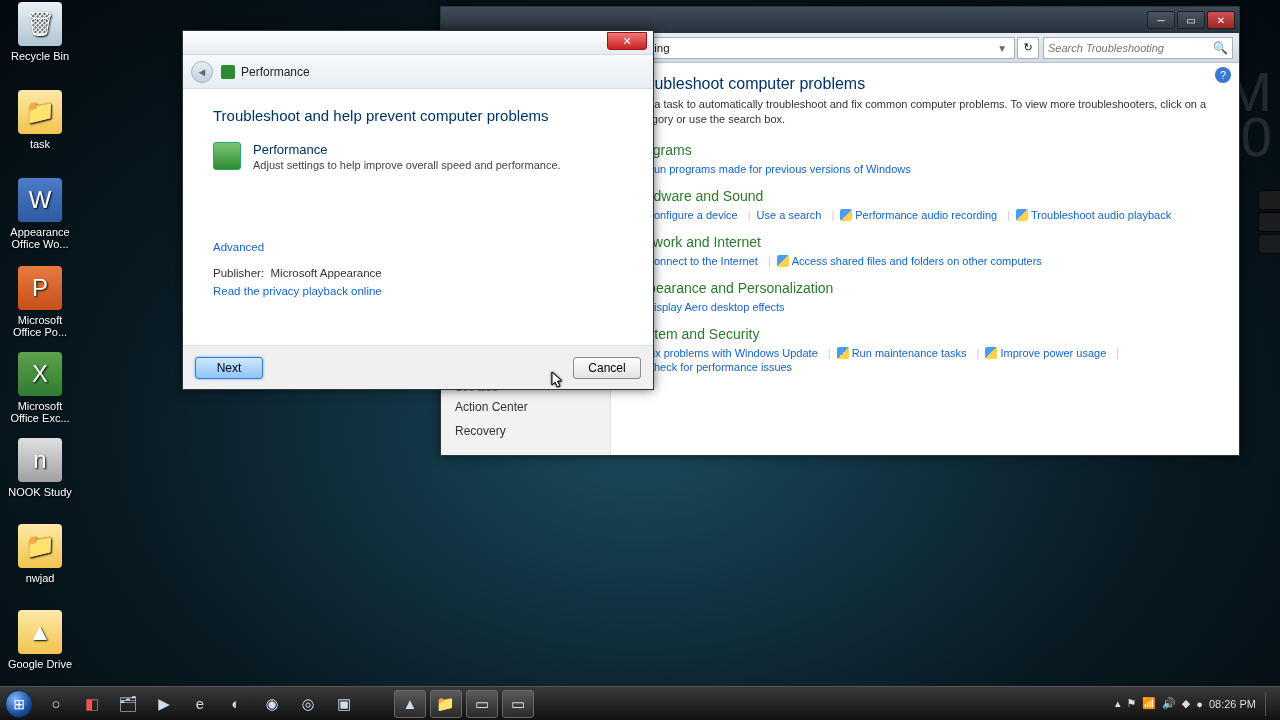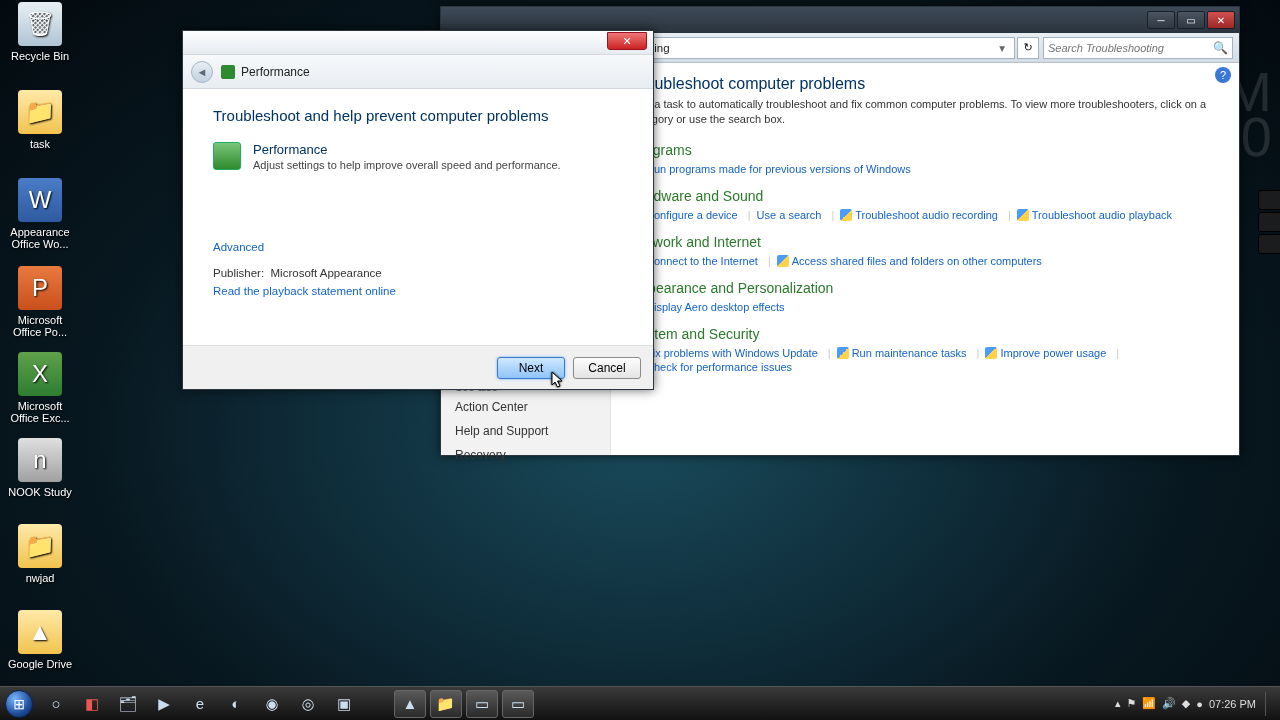--- a/index.html
+++ b/index.html
@@ -64,21 +64,21 @@
 .wiz-back{width:22px;height:22px;border-radius:50%;background:linear-gradient(#e8eef4,#c3d0de);border:1px solid #a5b5c6;margin-right:8px;display:flex;align-items:center;justify-content:center;color:#5a6a7a;cursor:pointer;font-size:11px;}
 .wiz-body{padding:18px 30px 8px;height:calc(100% - 58px - 44px);position:relative;}
 .wiz-title{color:#036;font-size:15px;margin-bottom:18px;}
 .wiz-item{display:flex;align-items:flex-start;}
 .wiz-item-icon{width:28px;height:28px;background:linear-gradient(#7ac67a,#2e8a2e);border:1px solid #2a6;border-radius:3px;margin-right:12px;flex-shrink:0;}
 .wiz-item-title{color:#036;font-size:13px;}
 .wiz-item-desc{color:#444;font-size:11px;margin-top:2px;}
 .wiz-advanced{color:#1464c8;font-size:11.5px;margin-top:70px;cursor:pointer;}
 .wiz-pub{font-size:11.5px;color:#333;margin-top:14px;}
 .wiz-privacy{color:#1464c8;font-size:11.5px;margin-top:6px;cursor:pointer;}
-.wiz-footer{height:44px;background:#f0f0f0;border-top:1px solid #ddd;display:flex;align-items:center;justify-content:flex-end;padding:0 12px;gap:8px;}
+.wiz-footer{height:44px;background:#f0f0f0;border-top:1px solid #ddd;display:flex;align-items:center;justify-content:space-between;padding:0 12px;gap:8px;}
 .wiz-btn{min-width:68px;height:22px;font-size:12px;border:1px solid #8a8a8a;background:linear-gradient(#fdfdfd,#e4e4e4);border-radius:3px;cursor:pointer;}
 .wiz-btn.primary{background:linear-gradient(#cfe8ff,#8fc4f8);border:1px solid #3a78c8;box-shadow:0 0 3px #6fb4ff;}
 .cursor{position:absolute;left:368px;top:340px;width:14px;height:18px;pointer-events:none;z-index:999;}
 .cursor svg{filter:drop-shadow(0 0 1px #000);}
 </style>
 </head>
 <body>
 
 <div class="desktop">
   <div class="desktop-icon" style="left:2px;top:2px"><div class="ico ico-bin">🗑</div><span>Recycle Bin</span></div>
@@ -121,41 +121,40 @@
       <input placeholder="Search Troubleshooting" style="">
       <span style="color:#4a7fc7">🔍</span>
     </div>
   </div>
   <div class="help-icon">?</div>
   <div class="cp-body">
     <div class="cp-sidebar">
       <div style="height:300px"></div>
       <div class="seealso">See also</div>
       <div class="cp-sidebar-item">Action Center</div>
-      <div class="cp-sidebar-item">Help and Support</div>
       <div class="cp-sidebar-item">Recovery</div>
     </div>
     <div class="cp-main">
       <div class="cp-title">Troubleshoot computer problems</div>
       <div class="cp-desc">Run a task to automatically troubleshoot and fix common computer problems. To view more troubleshooters, click on a category or use the search box.</div>
       <div id="cats">
           <div class="cat">
             <div class="cat-head">Programs</div>
             <div class="cat-links">
               <span><span class="shield"></span><a>Run programs made for previous versions of Windows</a></span>
             </div>
           </div>
           <div class="cat">
             <div class="cat-head">Hardware and Sound</div>
             <div class="cat-links">
               <span><span class="shield"></span><a>Configure a device</a></span>
               <span class="lsep">|</span>
               <span><a>Use a search</a></span>
               <span class="lsep">|</span>
-              <span><span class="shield"></span><a>Troubleshoot audio recording</a></span>
+              <span><span class="shield"></span><a>Performance audio recording</a></span>
               <span class="lsep">|</span>
               <span><span class="shield"></span><a>Troubleshoot audio playback</a></span>
             </div>
           </div>
           <div class="cat">
             <div class="cat-head">Network and Internet</div>
             <div class="cat-links">
               <span><span class="shield"></span><a>Connect to the Internet</a></span>
               <span class="lsep">|</span>
               <span><span class="shield"></span><a>Access shared files and folders on other computers</a></span>
@@ -199,21 +198,21 @@
       <div class="wiz-item-icon"></div>
       <div>
         <div class="wiz-item-title">Performance</div>
         <div class="wiz-item-desc">Adjust settings to help improve overall speed and performance.</div>
       </div>
     </div>
     <div class="wiz-advanced">Advanced</div>
     <div class="wiz-pub">
       <span>Publisher:</span>&nbsp;&nbsp;<span>Microsoft Appearance</span>
     </div>
-    <div class="wiz-privacy">Read the playback statement online</div>
+    <div class="wiz-privacy">Read the privacy playback online</div>
   </div>
   <div class="wiz-footer">
     <button class="wiz-btn primary">Next</button>
     <button class="wiz-btn">Cancel</button>
   </div>
   <div class="cursor">
     <svg width="14" height="18" viewBox="0 0 14 18">
         <path d="M1 1 L1 14 L4 11 L6.5 16 L9 15 L6.5 10 L11 10 Z" fill="#fff" stroke="#000" stroke-width="1"></path>
       </svg>
   </div>
@@ -237,16 +236,16 @@
   <div class="task-item active">📁</div>
   <div class="task-item active">▭</div>
   <div class="task-item active">▭</div>
   <div class="tray">
     <span>▴</span>
     <span>⚑</span>
     <span>📶</span>
     <span>🔊</span>
     <span>◆</span>
     <span>●</span>
-    <span>07:26 PM</span>
+    <span>08:26 PM</span>
     <span style="width:8px;height:24px;border-left:1px solid #555;margin-left:6px"></span>
   </div>
 </div>
 
 </body></html>

